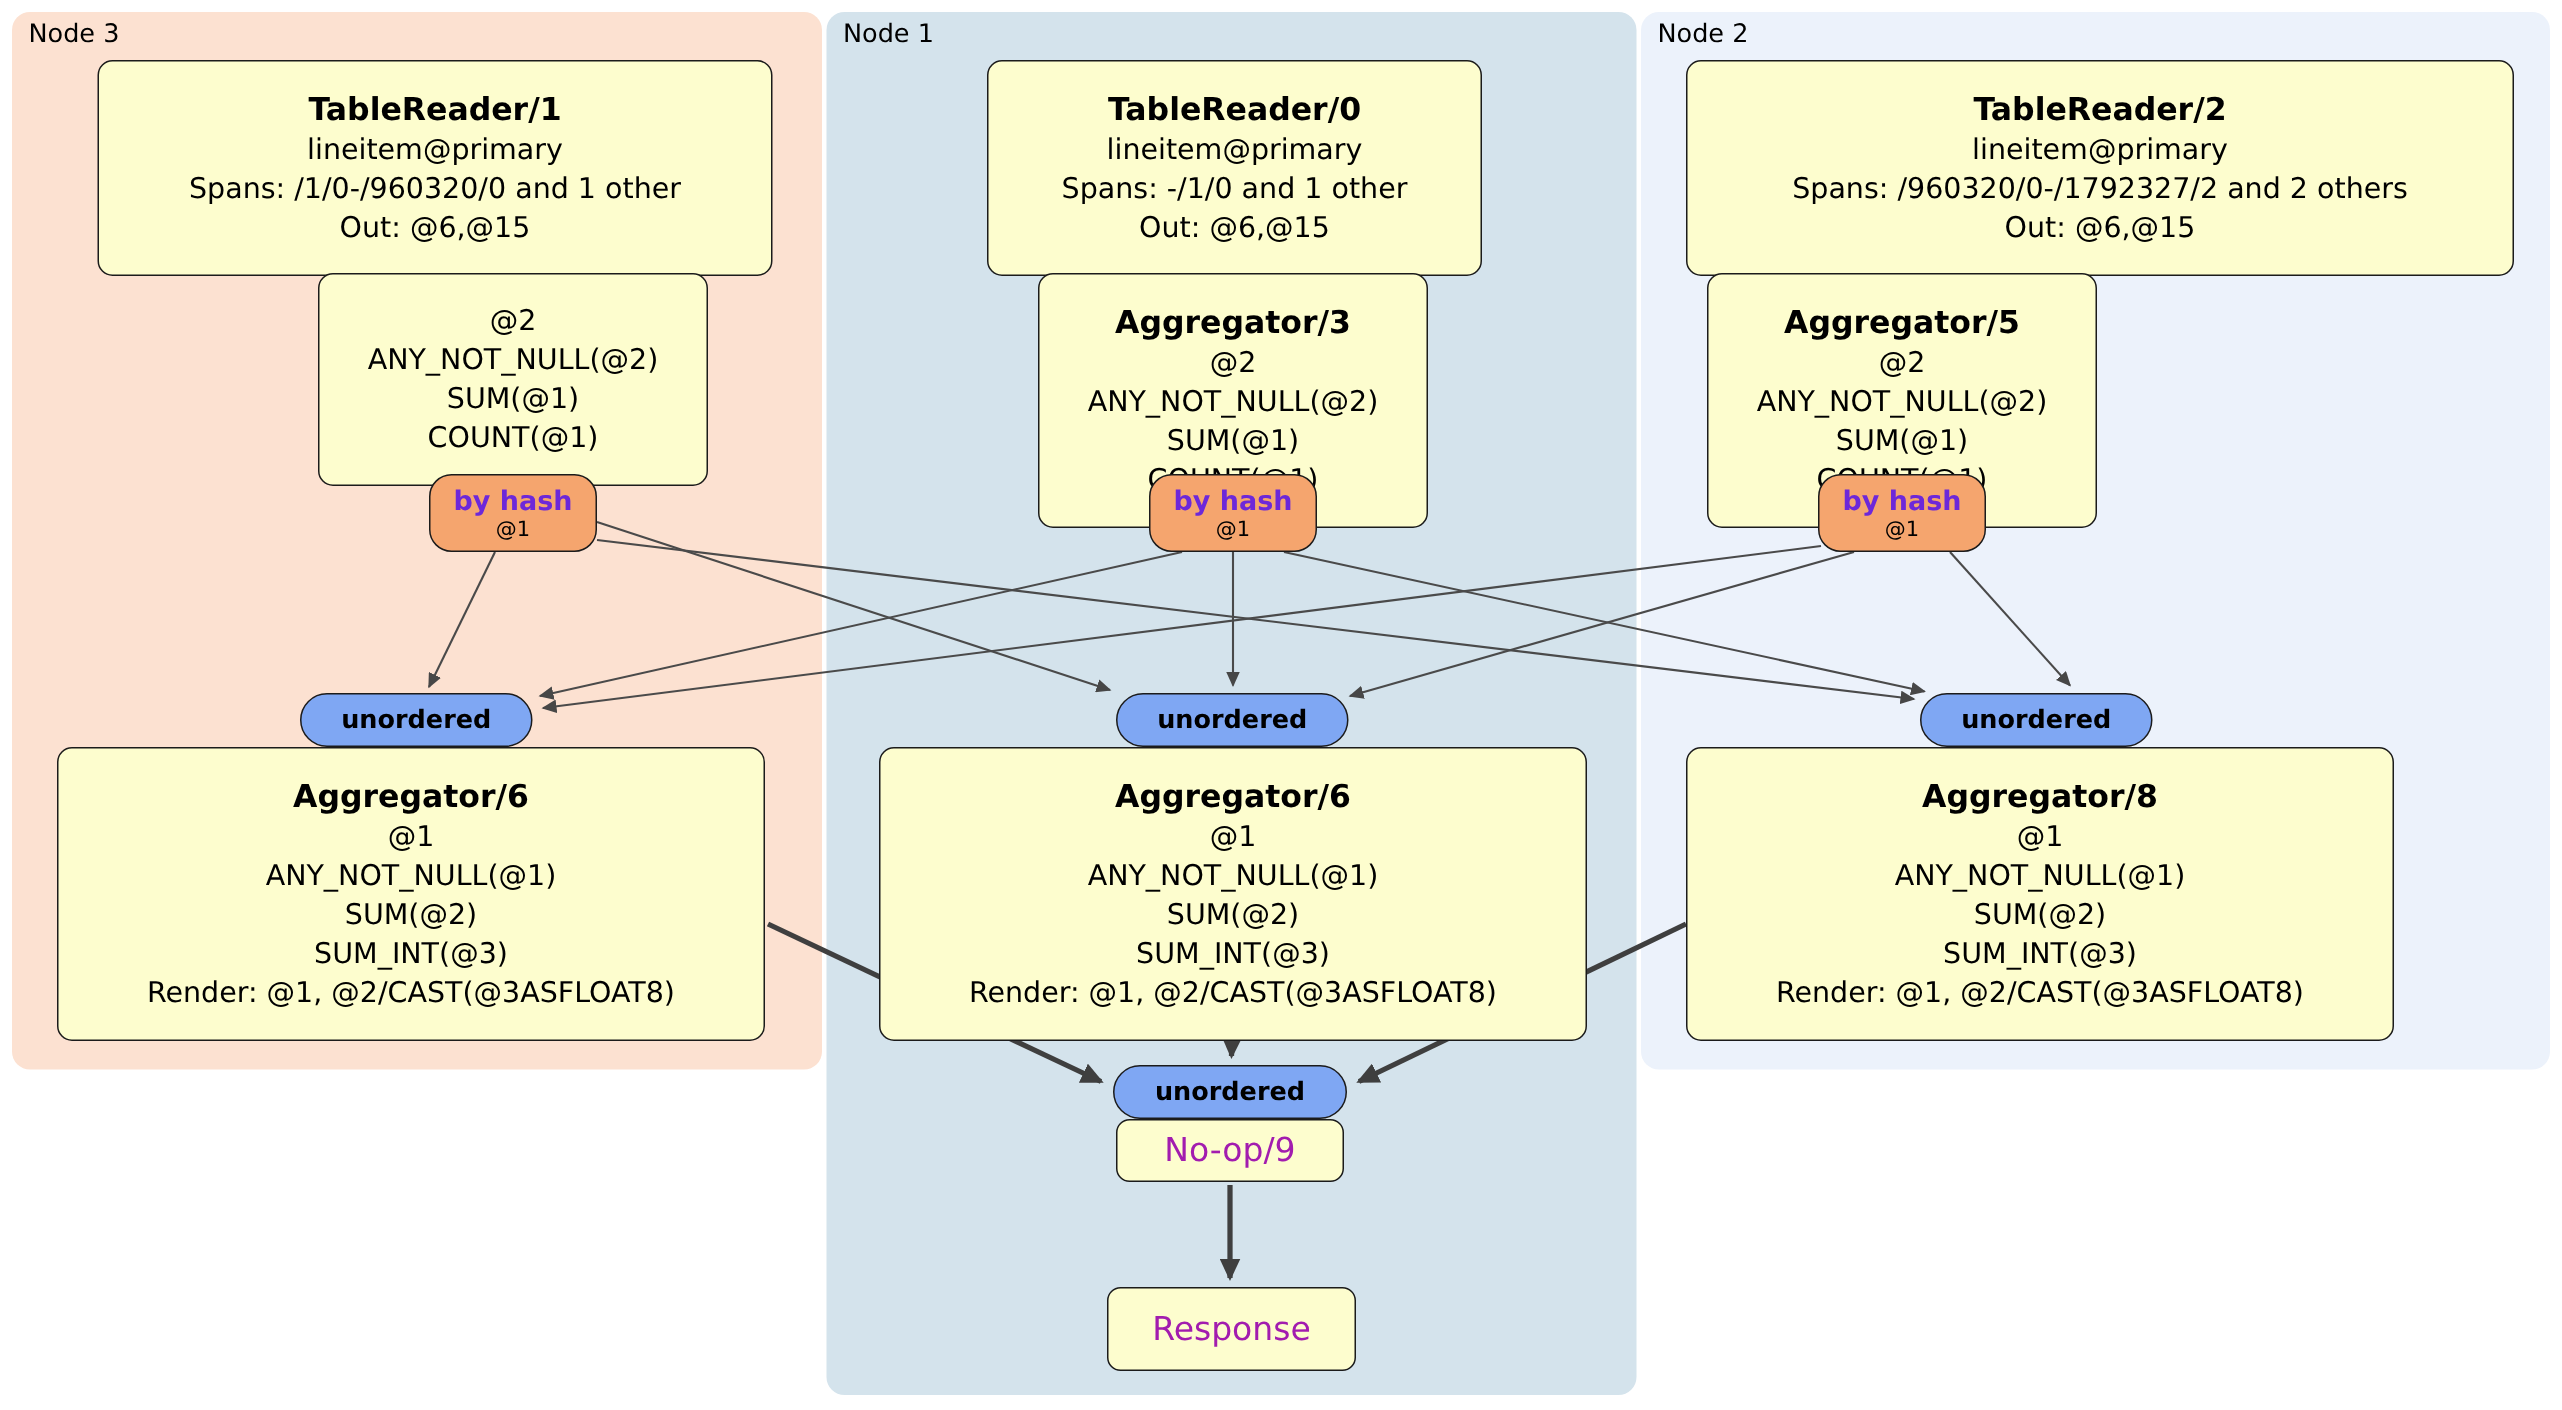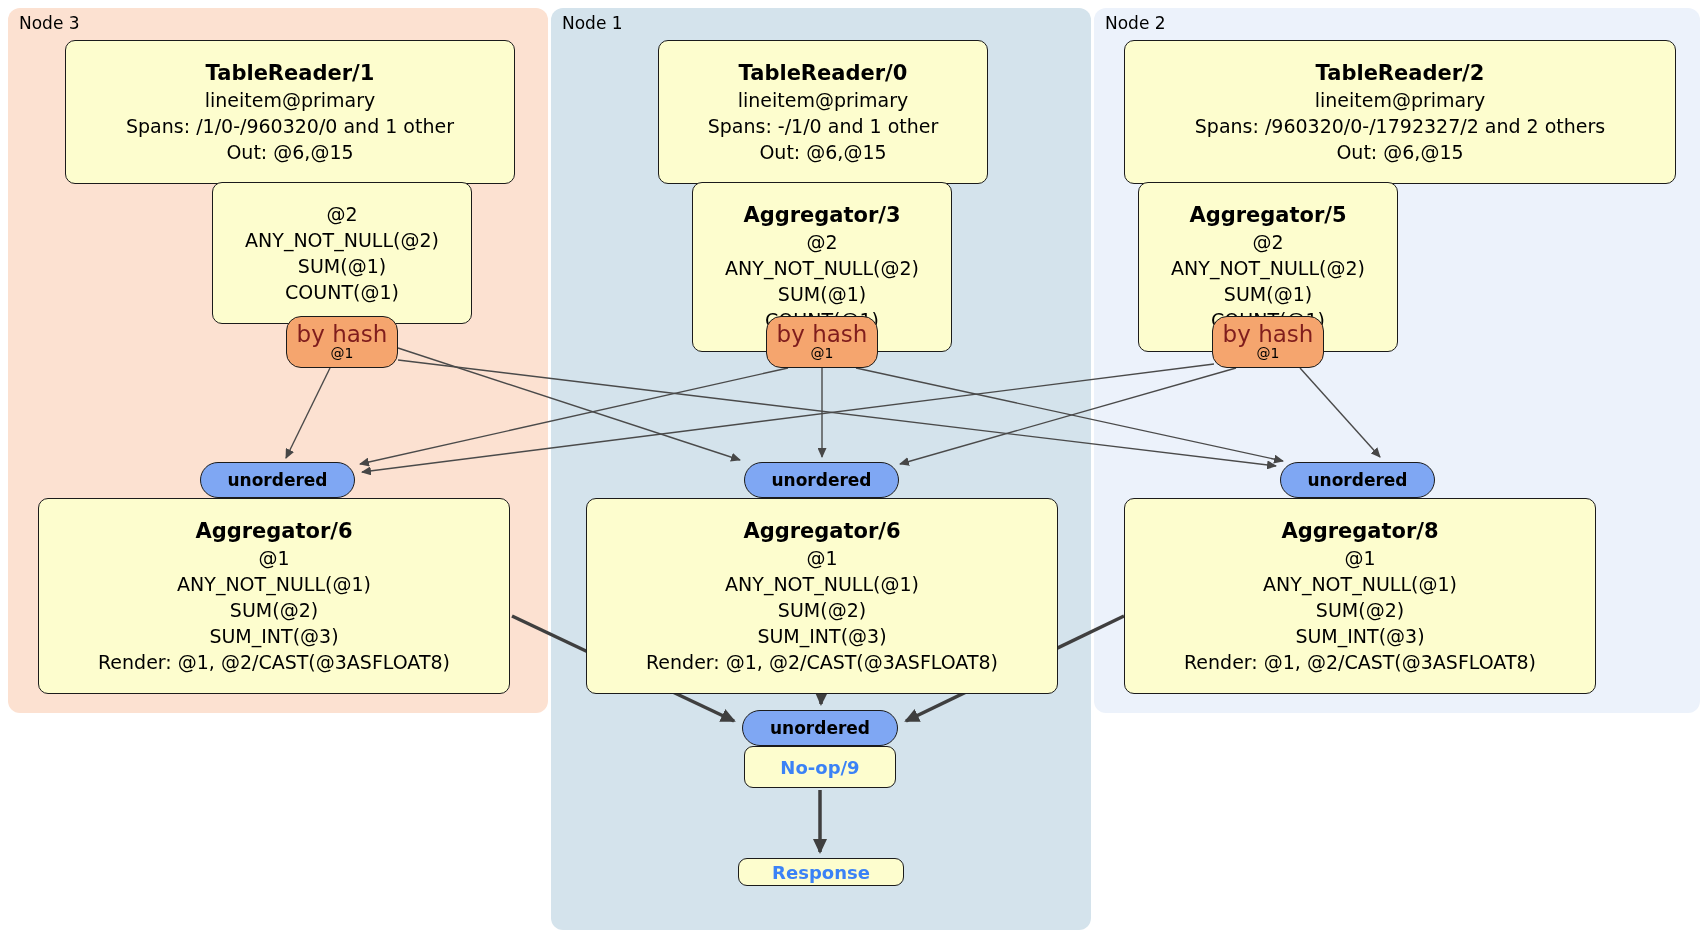--- a/index.html
+++ b/index.html
@@ -14,30 +14,30 @@
 
   .edges { position:absolute; left:0; top:0; width:1708px; height:940px; z-index:1; }
 
   .proc { position:absolute; background:var(--box-bg); border:1.6px solid #1b1b1b;
           border-radius:10px; padding:18px 8px; text-align:center; z-index:2; box-sizing:border-box; }
   .proc-title { font-weight:bold; font-size:21px; line-height:28px; color:#000; white-space:nowrap; }
   .proc-line  { font-size:19px; line-height:26px; color:#000; white-space:nowrap; }
 
   .router { position:absolute; background:var(--router-bg); border:1.6px solid #1b1b1b; border-radius:15px;
             z-index:3; display:flex; flex-direction:column; align-items:center; justify-content:center; box-sizing:border-box; }
-  .router-label { font-weight:normal; font-size:23px; line-height:21px; color:#7f1d1d; }
+  .router-label { font-weight:bold; font-size:18px; line-height:21px; color:#6d28d9; }
   .router-sub   { font-size:14px; line-height:16px; color:#000; }
 
   .sync { position:absolute; background:var(--sync-bg); border:1.6px solid #1b1b1b; border-radius:18px;
           z-index:2; display:flex; align-items:center; justify-content:center;
           font-weight:bold; font-size:17px; color:#000; box-sizing:border-box; }
 
   .terminal { position:absolute; background:var(--box-bg); border:1.8px solid #1b1b1b; border-radius:9px;
               z-index:2; display:flex; align-items:center; justify-content:center;
-              font-weight:bold; font-size:18px; color:#3b82f6; box-sizing:border-box; }
+              font-weight:normal; font-size:22px; color:#a21caf; box-sizing:border-box; }
 </style>
 </head>
 <body>
 
 <div class="canvas">
 
   <div class="region" id="region-node3">
     <div class="region-label">Node 3</div>
   </div>
   <div class="region" id="region-node1">
@@ -157,15 +157,15 @@
     <div class="proc-title">Aggregator/8</div>
     <div class="proc-line">@1</div>
     <div class="proc-line">ANY_NOT_NULL(@1)</div>
     <div class="proc-line">SUM(@2)</div>
     <div class="proc-line">SUM_INT(@3)</div>
     <div class="proc-line">Render: @1, @2/CAST(@3ASFLOAT8)</div>
   </div>
 
   <div class="sync" style="left:742px; top:710px; width:156px; height:36px;">unordered</div>
   <div class="terminal" style="left:744px; top:746px; width:152px; height:42px;">No-op/9</div>
-  <div class="terminal" style="left:738px; top:858px; width:166px; height:28px;">Response</div>
+  <div class="terminal" style="left:738px; top:858px; width:166px; height:56px;">Response</div>
 
 </div>
 
 </body></html>

